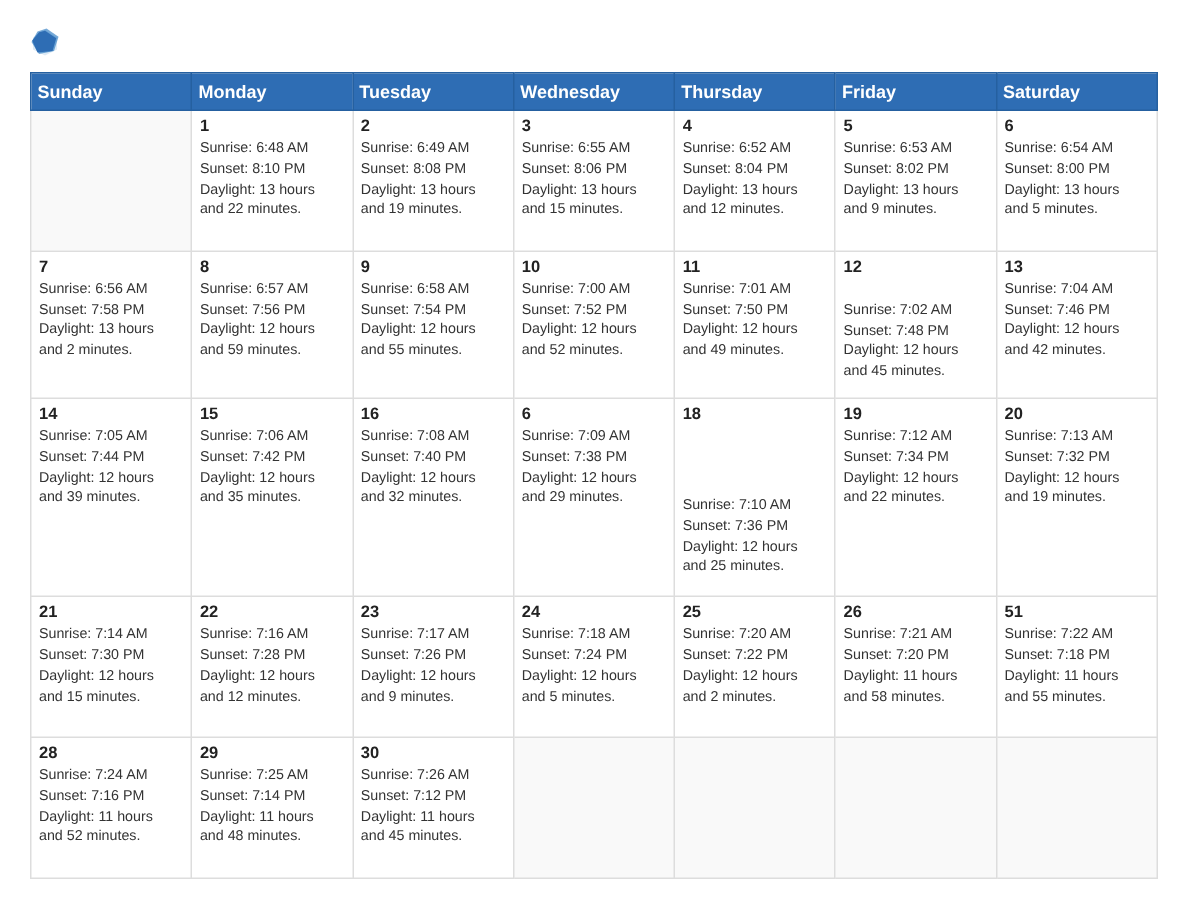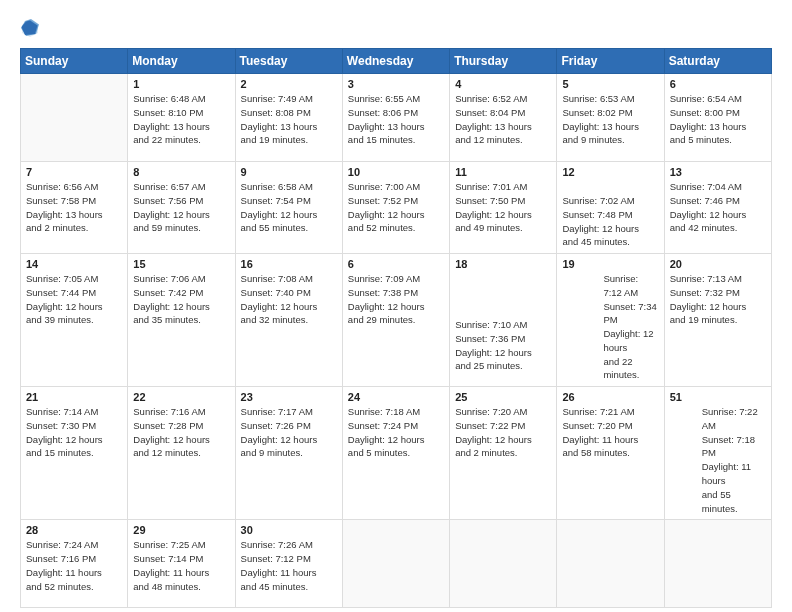--- a/index.html
+++ b/index.html
@@ -130,21 +130,21 @@
           <td class="empty-cell"></td>
           <td>
             <div class="day-number">1</div>
             <div class="day-info" style="white-space: pre-line;">Sunrise: 6:48 AM
 Sunset: 8:10 PM
 Daylight: 13 hours
 and 22 minutes.</div>
           </td>
           <td>
             <div class="day-number">2</div>
-            <div class="day-info" style="white-space: pre-line;">Sunrise: 7:49 AM
+            <div class="day-info" style="white-space: pre-line;">Sunrise: 6:49 AM
 Sunset: 8:08 PM
 Daylight: 13 hours
 and 19 minutes.</div>
           </td>
           <td>
             <div class="day-number">3</div>
             <div class="day-info" style="white-space: pre-line;">Sunrise: 6:55 AM
 Sunset: 8:06 PM
 Daylight: 13 hours
 and 15 minutes.</div>
@@ -253,21 +253,21 @@
           </td>
           <td>
             <div class="day-number">18</div>
             <div class="day-info" style="white-space: pre-line; margin-top: 48px;">Sunrise: 7:10 AM
 Sunset: 7:36 PM
 Daylight: 12 hours
 and 25 minutes.</div>
           </td>
           <td>
             <div class="day-number">19</div>
-            <div class="day-info" style="white-space: pre-line; margin-left: 41px;">Sunrise: 7:12 AM
+            <div class="day-info" style="white-space: pre-line;">Sunrise: 7:12 AM
 Sunset: 7:34 PM
 Daylight: 12 hours
 and 22 minutes.</div>
           </td>
           <td>
             <div class="day-number">20</div>
             <div class="day-info" style="white-space: pre-line;">Sunrise: 7:13 AM
 Sunset: 7:32 PM
 Daylight: 12 hours
 and 19 minutes.</div>
@@ -311,21 +311,21 @@
           </td>
           <td>
             <div class="day-number">26</div>
             <div class="day-info" style="white-space: pre-line;">Sunrise: 7:21 AM
 Sunset: 7:20 PM
 Daylight: 11 hours
 and 58 minutes.</div>
           </td>
           <td>
             <div class="day-number">51</div>
-            <div class="day-info" style="white-space: pre-line; margin-left: 32px;">Sunrise: 7:22 AM
+            <div class="day-info" style="white-space: pre-line;">Sunrise: 7:22 AM
 Sunset: 7:18 PM
 Daylight: 11 hours
 and 55 minutes.</div>
           </td>
         </tr>
         <tr>
           <td>
             <div class="day-number">28</div>
             <div class="day-info" style="white-space: pre-line;">Sunrise: 7:24 AM
 Sunset: 7:16 PM

